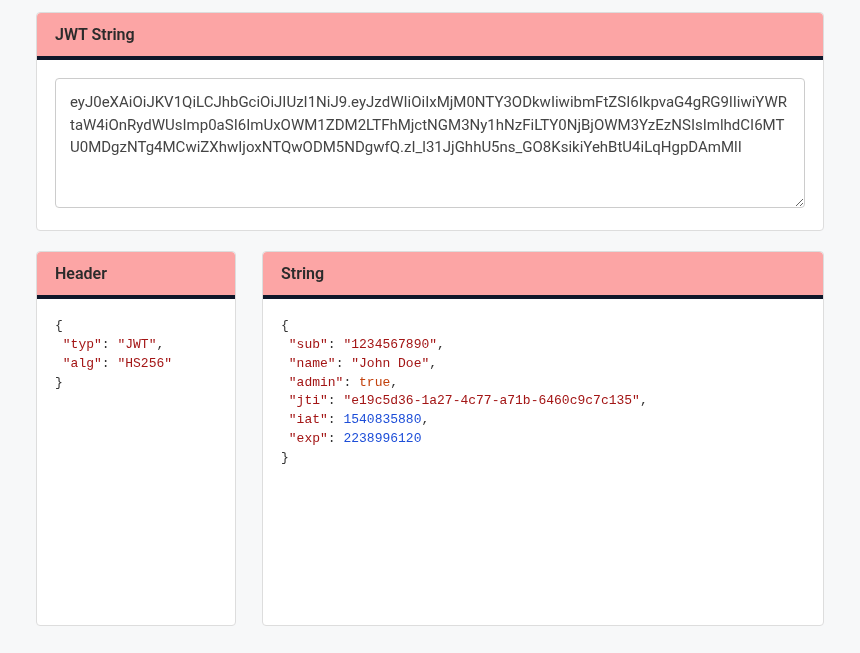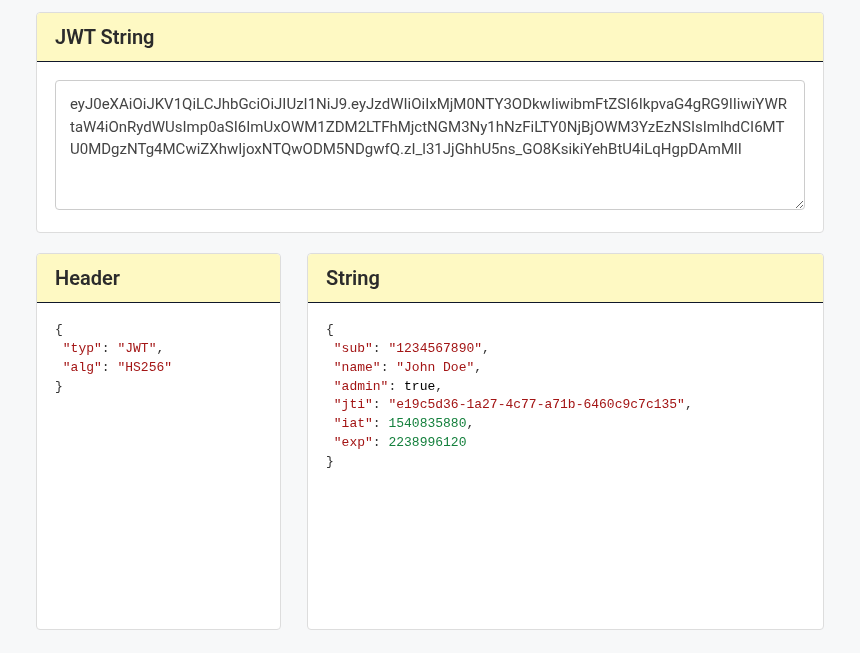--- a/index.html
+++ b/index.html
@@ -14,26 +14,26 @@
       width: 860px;
       color: #333;
     }
     .panel {
       background: #fff;
       border: 1px solid #ddd;
       border-radius: 4px;
       margin-bottom: 20px;
     }
     .panel-heading {
-      background: #fef9c3;
+      background: #fca5a5;
       padding: 12px 18px;
       font-weight: 600;
-      font-size: 20px;
+      font-size: 16px;
       color: #2b2b2b;
-      border-bottom: 1px solid #0f172a;
+      border-bottom: 4px solid #0f172a;
       border-radius: 4px 4px 0 0;
     }
     .panel-body {
       padding: 18px;
     }
     textarea.jwt-input {
       width: 100%;
       min-height: 130px;
       resize: vertical;
       border: 1px solid #ccc;
@@ -44,40 +44,40 @@
       line-height: 1.5;
       color: #444;
       word-break: break-all;
     }
     .row {
       display: flex;
       gap: 26px;
       align-items: stretch;
     }
     .col-header {
-      width: 245px;
+      width: 200px;
       flex-shrink: 0;
     }
     .col-payload {
       flex: 1;
     }
     pre.code {
       font-family: Menlo, Consolas, "Courier New", monospace;
       font-size: 13px;
       line-height: 1.45;
       white-space: pre;
       color: #333;
       min-height: 290px;
     }
     .brace { color: #333; }
     .key { color: #a31515; }
     .str { color: #a31515; }
     .punct { color: #333; }
-    .bool { color: #000000; }
-    .num { color: #15803d; }
+    .bool { color: #c2410c; }
+    .num { color: #1d4ed8; }
   </style>
 </head>
 <body>
 
 <div class="panel">
   <div class="panel-heading">JWT String</div>
   <div class="panel-body">
     <textarea class="jwt-input" style="">eyJ0eXAiOiJKV1QiLCJhbGciOiJIUzI1NiJ9.eyJzdWIiOiIxMjM0NTY3ODkwIiwibmFtZSI6IkpvaG4gRG9lIiwiYWRtaW4iOnRydWUsImp0aSI6ImUxOWM1ZDM2LTFhMjctNGM3Ny1hNzFiLTY0NjBjOWM3YzEzNSIsImlhdCI6MTU0MDgzNTg4MCwiZXhwIjoxNTQwODM5NDgwfQ.zI_l31JjGhhU5ns_GO8KsikiYehBtU4iLqHgpDAmMlI</textarea>
   </div>
 </div>

